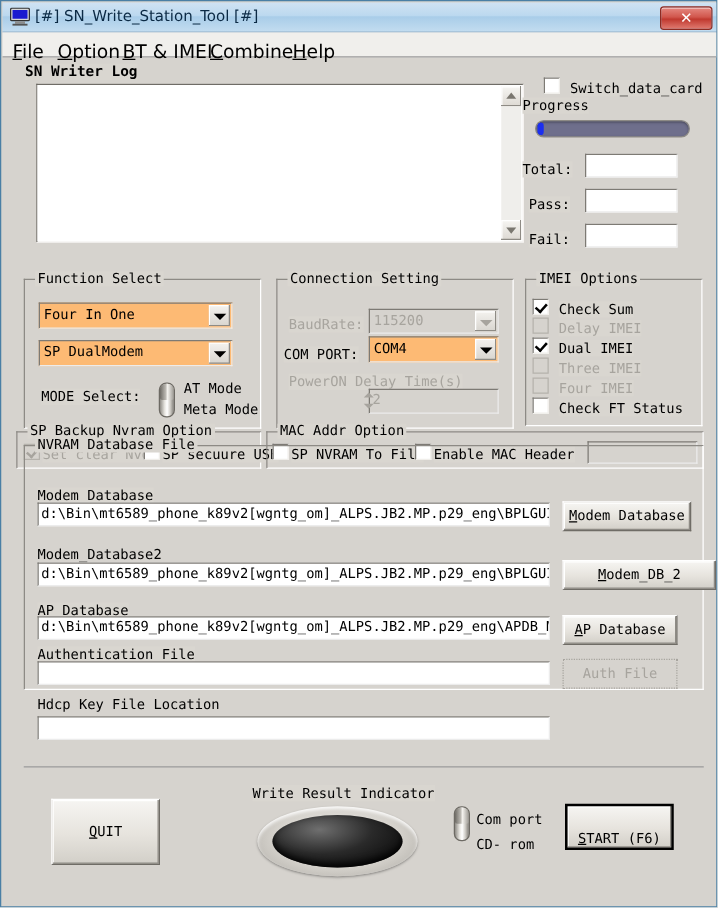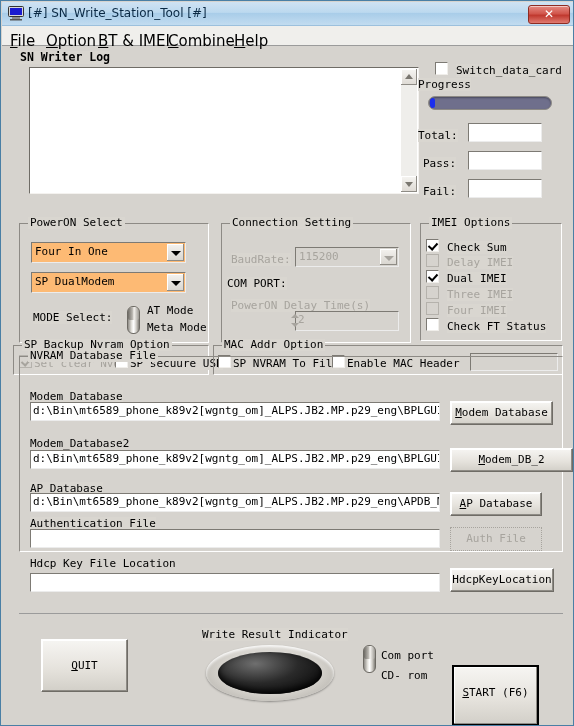--- a/index.html
+++ b/index.html
@@ -340,21 +340,21 @@
   <div class="lbl" style="left:417px; top:128px;">Total:</div>
   <div class="field" style="left:467px; top:122px; width:74px; height:19px;"></div>
 
   <div class="lbl" style="left:422px; top:156px;">Pass:</div>
   <div class="field" style="left:467px; top:150px; width:74px; height:19px;"></div>
 
   <div class="lbl" style="left:422px; top:184px;">Fail:</div>
   <div class="field" style="left:467px; top:178px; width:74px; height:19px;"></div>
 
   <div class="groupbox" style="left:18px; top:222px; width:190px; height:120px;">
-    <span class="gb-title">PowerON Select</span>
+    <span class="gb-title">Function Select</span>
   </div>
   <div class="combo" style="left:30px; top:241px; width:155px; height:21px;">
     <span class="cv">Four In One</span>
     <span class="arrowbox"></span>
   </div>
   <div class="combo" style="left:30px; top:271px; width:155px; height:21px;">
     <span class="cv">SP DualModem</span>
     <span class="arrowbox"></span>
   </div>
   <div class="lbl" style="left:32px; top:310px;">MODE Select:</div>
@@ -366,20 +366,24 @@
 
   <div class="groupbox" style="left:220px; top:222px; width:190px; height:120px;">
     <span class="gb-title">Connection Setting</span>
   </div>
   <div class="lbl dis" style="left:230px; top:252px;">BaudRate:</div>
   <div class="combo dis" style="left:294px; top:246px; width:104px; height:20px;">
     <span class="cv">115200</span>
     <span class="arrowbox"></span>
   </div>
   <div class="lbl" style="left:226px; top:276px;">COM PORT:</div>
+  <div class="combo" style="left:294px; top:268px; width:104px; height:21px;">
+    <span class="cv">COM4</span>
+    <span class="arrowbox"></span>
+  </div>
   <div class="lbl dis" style="left:230px; top:298px;">PowerON Delay Time(s)</div>
   <div class="field dis" style="left:294px; top:310px; width:104px; height:20px;">2</div>
   <div style="position:absolute; left:288px; top:310px; width:11px; height:20px;">
     <div style="position:absolute;left:2px;top:3px;border-left:4px solid transparent;border-right:4px solid transparent;border-bottom:4px solid #a7a49e;"></div>
     <div style="position:absolute;left:2px;top:12px;border-left:4px solid transparent;border-right:4px solid transparent;border-top:4px solid #a7a49e;"></div>
   </div>
 
   <div class="groupbox" style="left:419px; top:222px; width:142px; height:118px;">
     <span class="gb-title">IMEI Options</span>
   </div>
@@ -433,33 +437,32 @@
   <div class="lbl" style="left:29px; top:481px;">AP Database</div>
   <div class="field" style="left:29px; top:492px; width:410px; height:19px;">d:\Bin\mt6589_phone_k89v2[wgntg_om]_ALPS.JB2.MP.p29_eng\APDB_MT6589_</div>
   <div class="btn" style="left:449px; top:491px; width:92px; height:24px; line-height:22px;"><u>A</u>P Database</div>
 
   <div class="lbl" style="left:29px; top:516px;">Authentication File</div>
   <div class="field" style="left:29px; top:528px; width:410px; height:19px;"></div>
   <div class="btn dis" style="left:449px; top:526px; width:92px; height:24px; line-height:22px;">Auth File</div>
 
   <div class="lbl plain" style="left:29px; top:556px;">Hdcp Key File Location</div>
   <div class="field" style="left:29px; top:572px; width:410px; height:19px;"></div>
-  <div class="btn" style="left:449px; top:567px; width:104px; height:24px; line-height:22px;">HdcpKeyLocation</div>
 
   <div class="hr-line" style="left:18px; top:612px; width:544px;"></div>
 
   <div class="btn" style="left:40px; top:638px; width:87px; height:53px; line-height:51px;"><u>Q</u>UIT</div>
 
   <div class="lbl" style="left:201px; top:627px;">Write Result Indicator</div>
 
   <div class="lamp-outer" style="left:205px; top:644px; width:128px; height:56px;">
     <div class="lamp-inner" style="left:12px; top:7px; width:104px; height:42px;"></div>
   </div>
 
   <div class="toggle" style="left:362px; top:644px;">
       <span class="knob"></span>
     </div>
   <div class="lbl plain" style="left:380px; top:648px;">Com port</div>
   <div class="lbl plain" style="left:380px; top:668px;">CD- rom</div>
 
-  <div class="btn" style="left:451px; top:664px; width:87px; height:61px; line-height:51px; border:2px solid #000; box-shadow:inset -1px -1px 0 #8e8b85, inset 1px 1px 0 #ffffff;"><u>S</u>TART (F6)</div>
+  <div class="btn" style="left:451px; top:642px; width:87px; height:37px; line-height:51px; border:2px solid #000; box-shadow:inset -1px -1px 0 #8e8b85, inset 1px 1px 0 #ffffff;"><u>S</u>TART (F6)</div>
 
 </div>
 
 </body></html>

